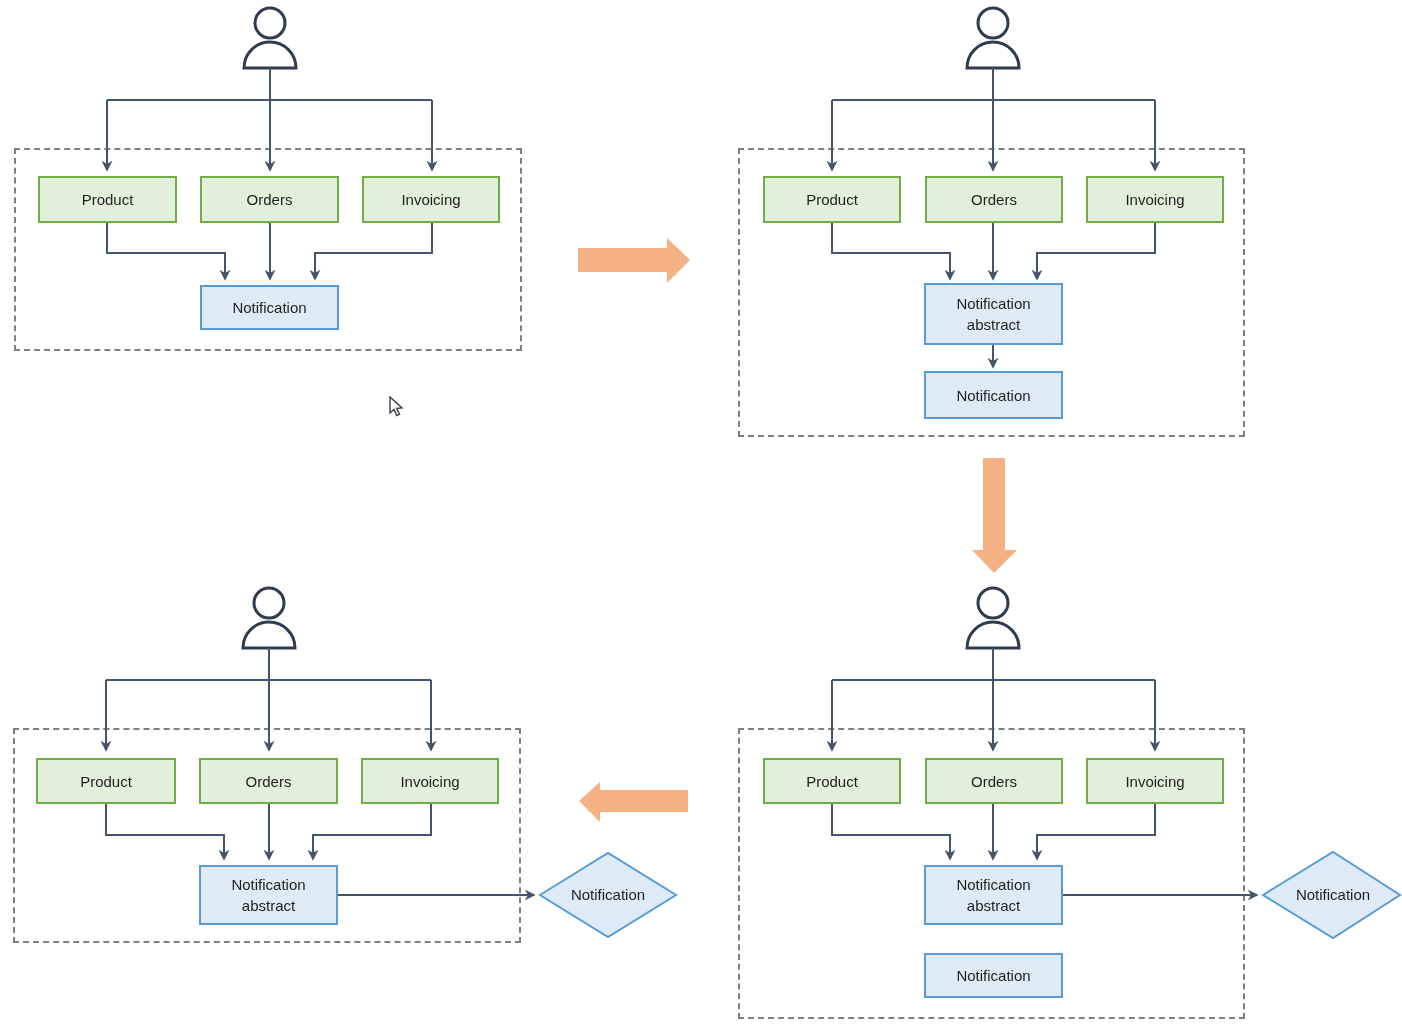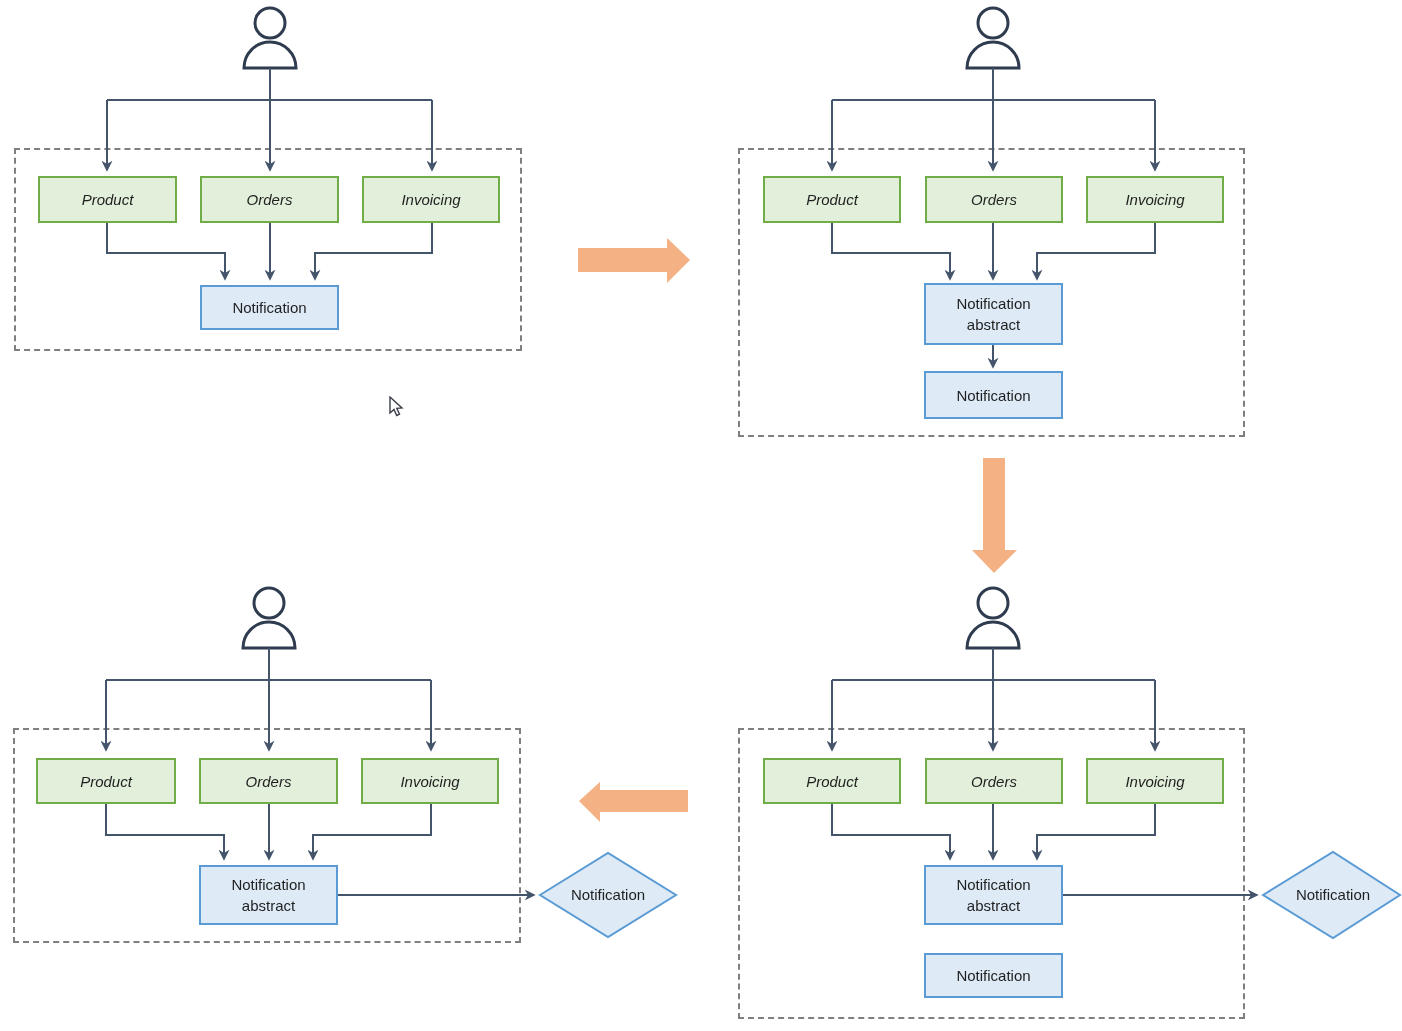--- a/index.html
+++ b/index.html
@@ -19,21 +19,21 @@
   .box{
     position:absolute;
     box-sizing:border-box;
     display:flex;align-items:center;justify-content:center;
     text-align:center;
     font-size:15px;color:#1f1f1f;
     line-height:1.4;
     padding:2px 8px;
     z-index:3;
   }
-  .service{background:#E2EFDA;border:2px solid #70AD47;font-style:italic;}
+  .service{background:#E2EFDA;border:2px solid #70AD47;}
   .notif{background:#DEEBF7;border:2px solid #5B9BD5;}
   .diamond-label{
     position:absolute;
     width:124px;
     text-align:center;
     font-size:15px;color:#1f1f1f;
     z-index:4;
   }
   svg.layer{position:absolute;left:0;top:0;z-index:2;}
   #cursor{position:absolute;left:388px;top:396px;z-index:10;}

